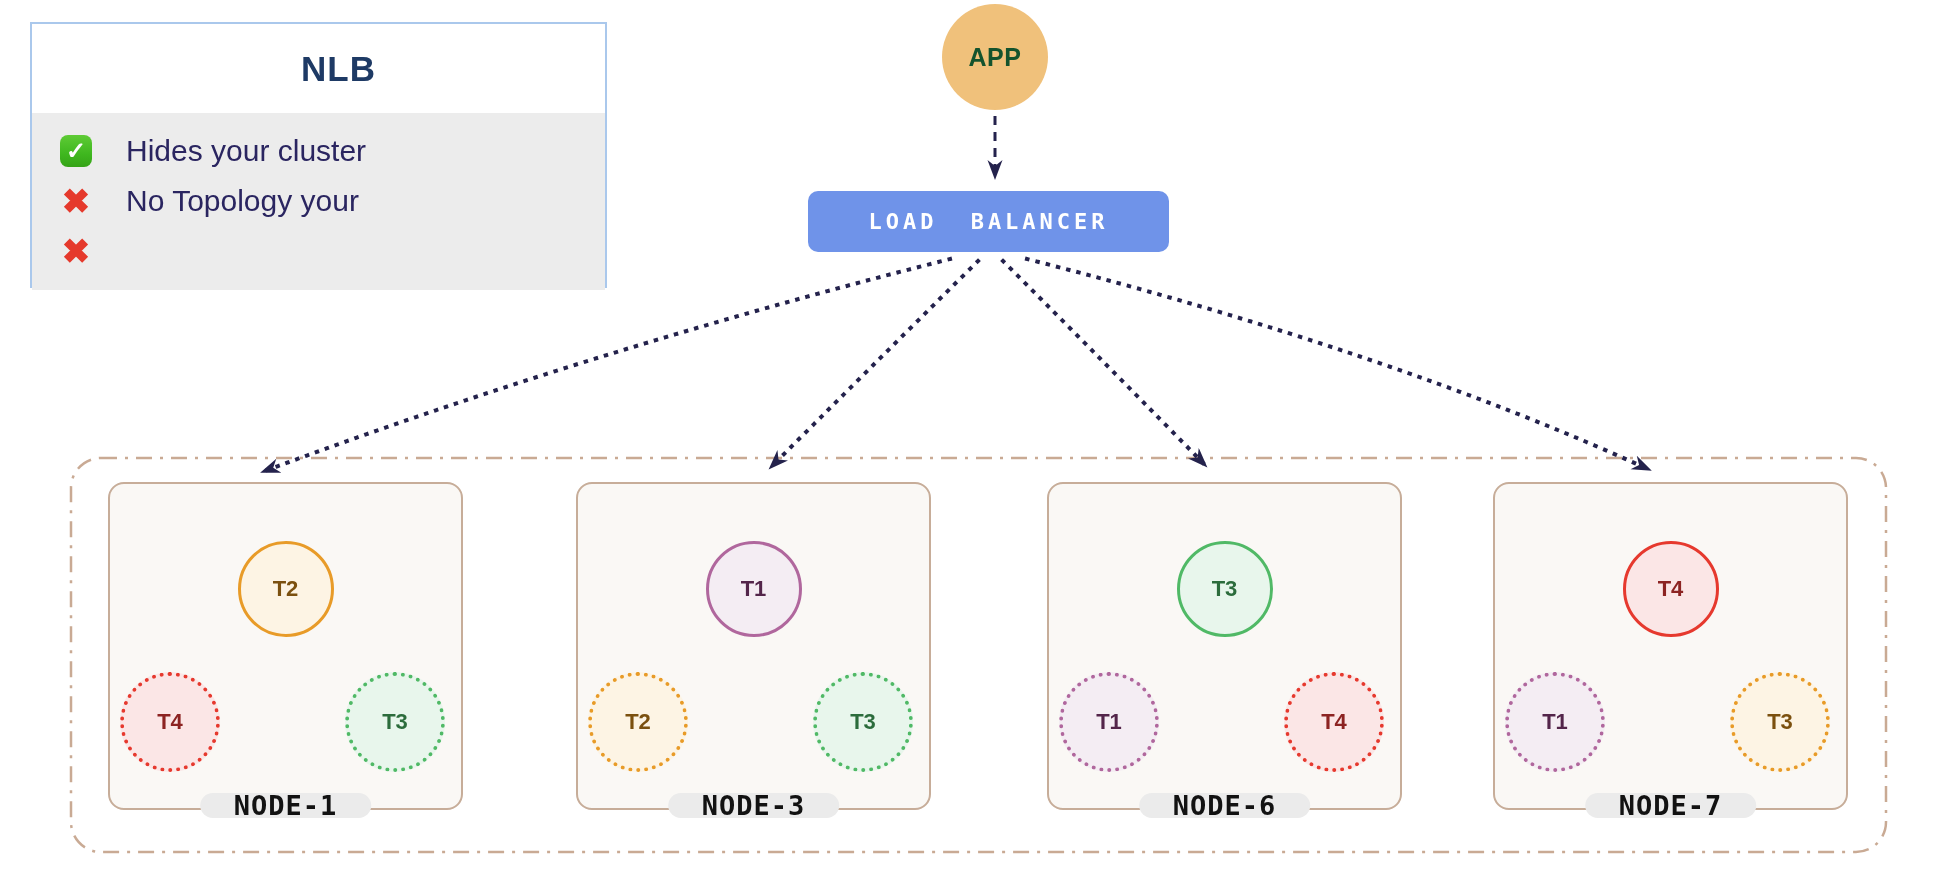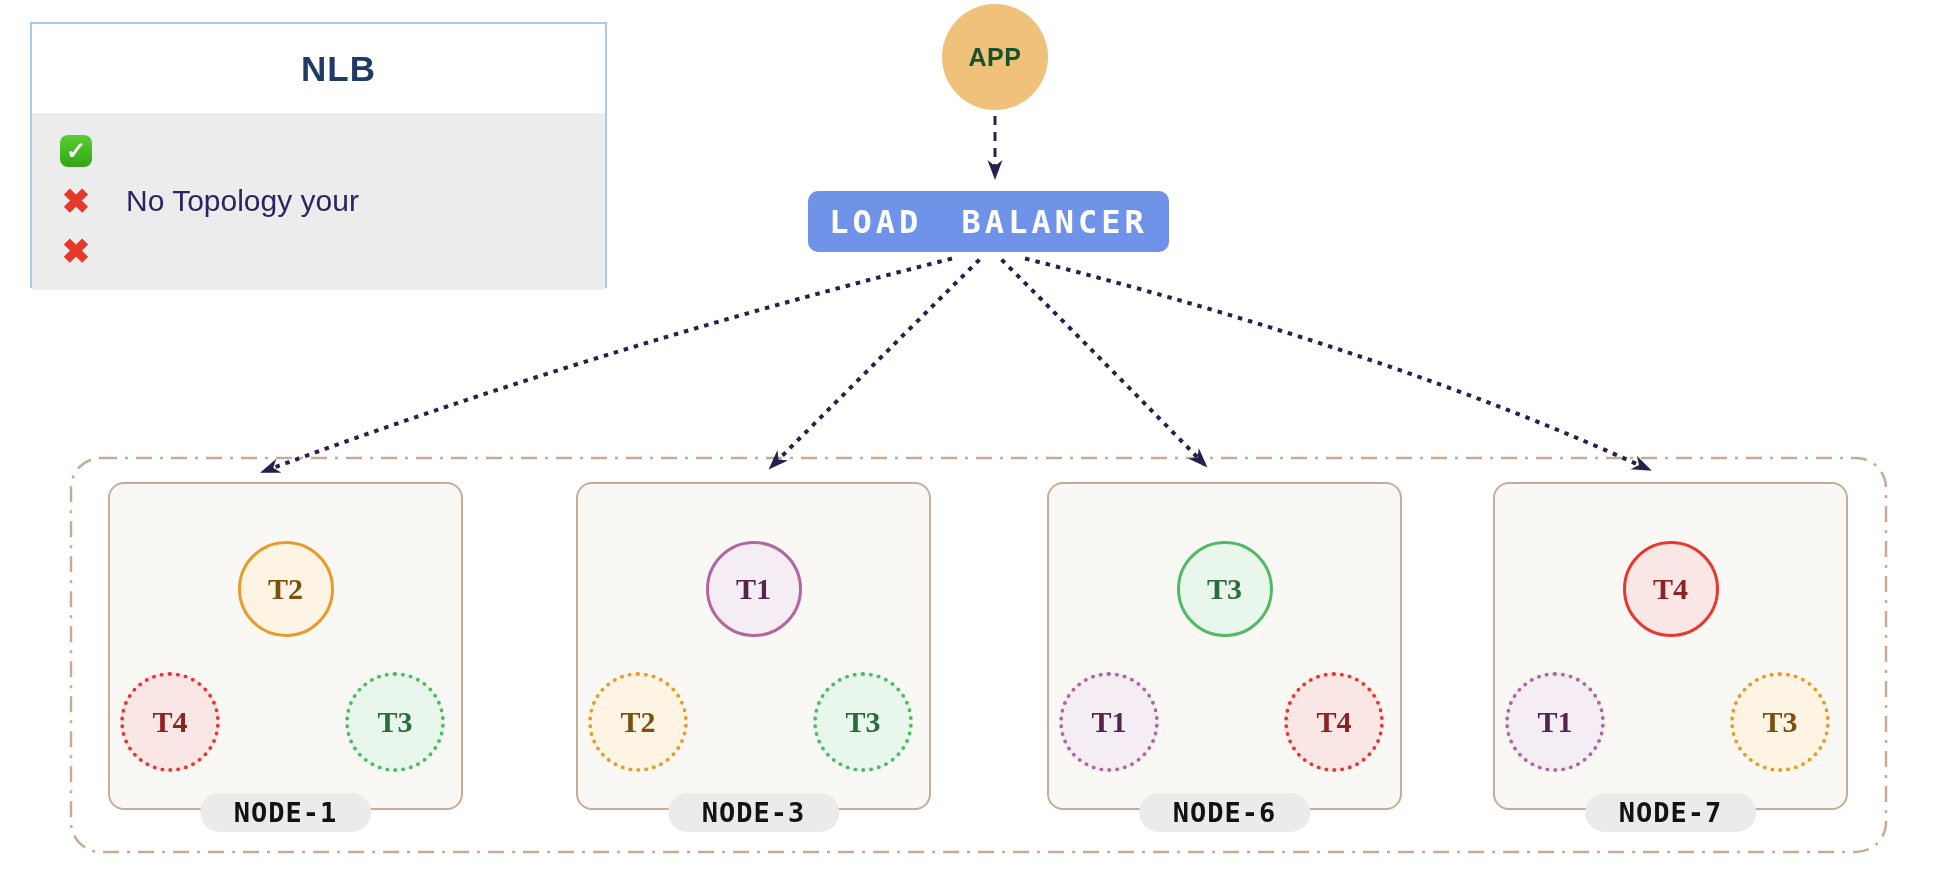--- a/index.html
+++ b/index.html
@@ -33,37 +33,37 @@
 
   
   .app-circle{position:absolute;left:942px;top:4px;width:106px;height:106px;border-radius:50%;
     background:var(--app-fill);display:flex;align-items:center;justify-content:center;}
   .app-label{font-size:25px;font-weight:bold;color:#14532d;letter-spacing:.5px;}
 
   
   .lb{position:absolute;left:808px;top:191px;width:361px;height:61px;border-radius:10px;
     background:var(--lb-fill);display:flex;align-items:center;justify-content:center;}
   .lb-label{font-family:"DejaVu Sans Mono", monospace;font-weight:bold;color:#fff;
-    font-size:32px;letter-spacing:4px;word-spacing:16px;}
+    font-size:22px;letter-spacing:4px;word-spacing:16px;}
 
   
   .overlay{position:absolute;left:0;top:0;pointer-events:none;}
 
   
   .node{position:absolute;top:482px;width:355px;height:328px;box-sizing:border-box;
     background:var(--node-fill);border:2px solid var(--node-border);border-radius:16px;}
   .node-1{left:108px;} .node-2{left:576px;} .node-3{left:1047px;} .node-4{left:1493px;}
-  .pill{position:absolute;left:50%;transform:translateX(-50%);top:309px;height:39px;
+  .pill{position:absolute;left:50%;transform:translateX(-50%);top:309px;height:25px;
     background:var(--pill-bg);border-radius:20px;display:flex;align-items:center;justify-content:center;
     padding:0 34px;white-space:nowrap;}
   .pill-label{font-family:"DejaVu Sans Mono", monospace;font-weight:bold;font-size:27px;
     color:var(--pill-text);letter-spacing:1px;}
 
   .circle{position:absolute;border-radius:50%;display:flex;align-items:center;justify-content:center;
-    box-sizing:border-box;font-size:30px;font-weight:600;font-family:Liberation Serif, serif;}
+    box-sizing:border-box;font-size:22px;font-weight:600;}
   .circle.solid{width:96px;height:96px;top:57px;left:50%;margin-left:-48px;border-width:3px;border-style:solid;}
   .circle.dotted{width:100px;height:100px;top:188px;border-width:4px;border-style:dotted;}
   .circle.pos-left{left:10px;} .circle.pos-right{right:16px;}
   .c-orange{border-color:var(--orange);background:var(--orange-bg);color:var(--orange-text);}
   .c-red{border-color:var(--red);background:var(--red-bg);color:var(--red-text);}
   .c-green{border-color:var(--green);background:var(--green-bg);color:var(--green-text);}
   .c-purple{border-color:var(--purple);background:var(--purple-bg);color:var(--purple-text);}
 </style>
 </head>
 <body>
@@ -86,20 +86,21 @@
 
   <aside class="legend">
     <div class="legend-header">
       <span class="legend-title">NLB</span>
     </div>
     <div class="legend-body">
       <div class="legend-row">
         <span class="legend-icon-slot">
             <span class="icon-check">✓</span>
           </span>
+        <span class="legend-label">Hides your cluster</span>
       </div>
       <div class="legend-row">
         <span class="legend-icon-slot">
             <span class="icon-cross">✖</span>
           </span>
         <span class="legend-label">No Topology your</span>
       </div>
       <div class="legend-row">
         <span class="legend-icon-slot">
             <span class="icon-cross">✖</span>

